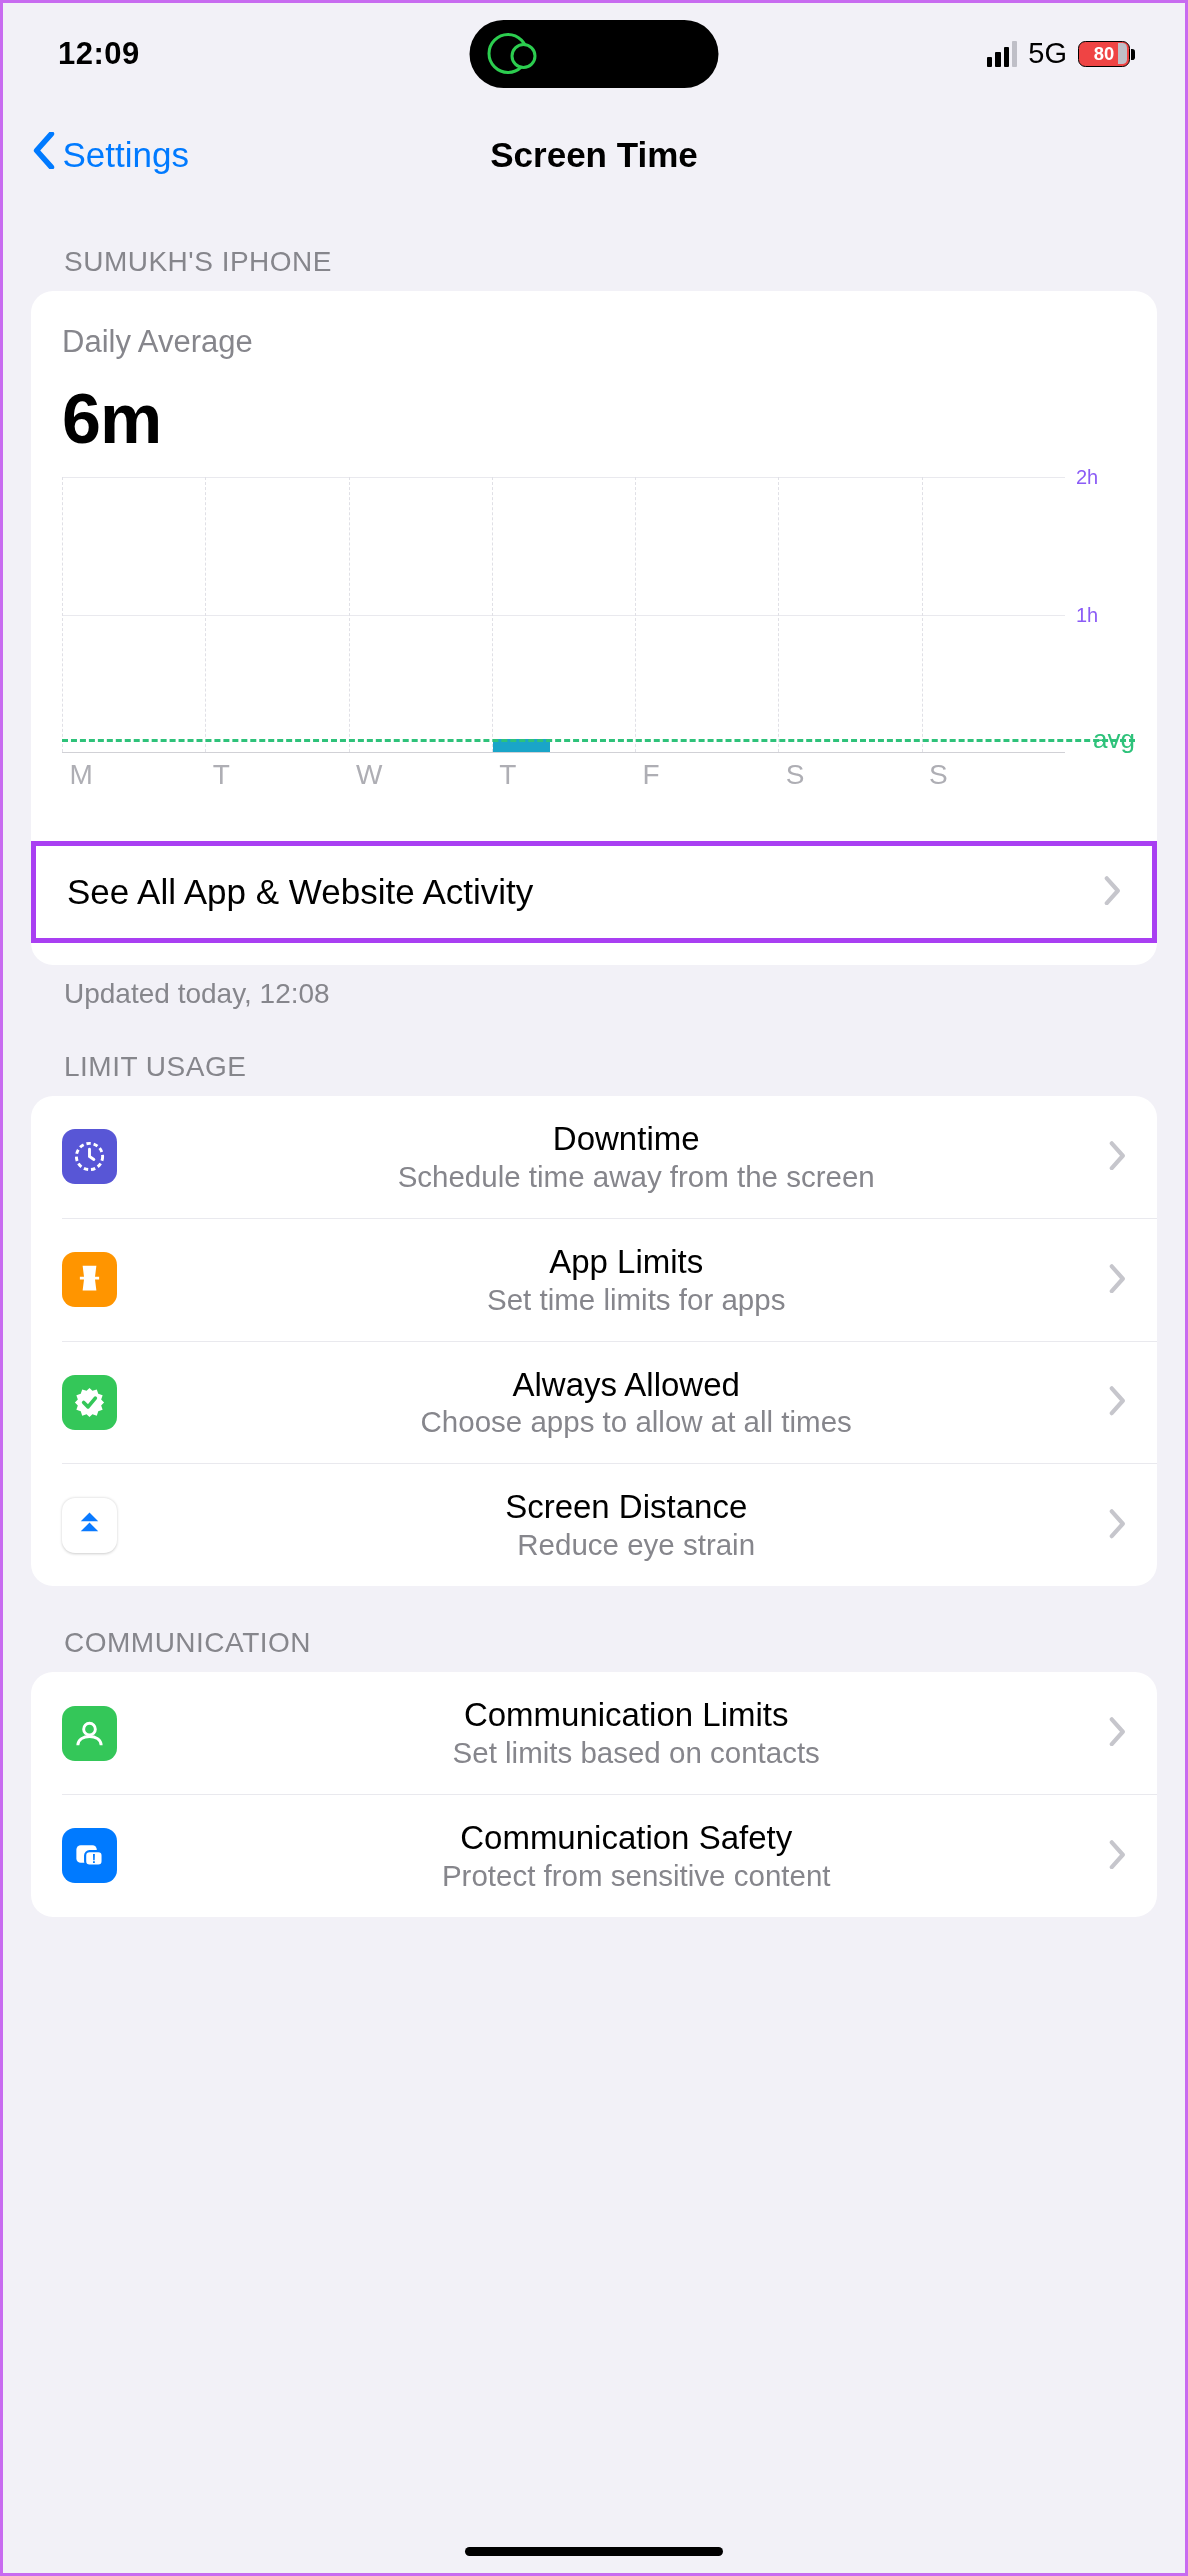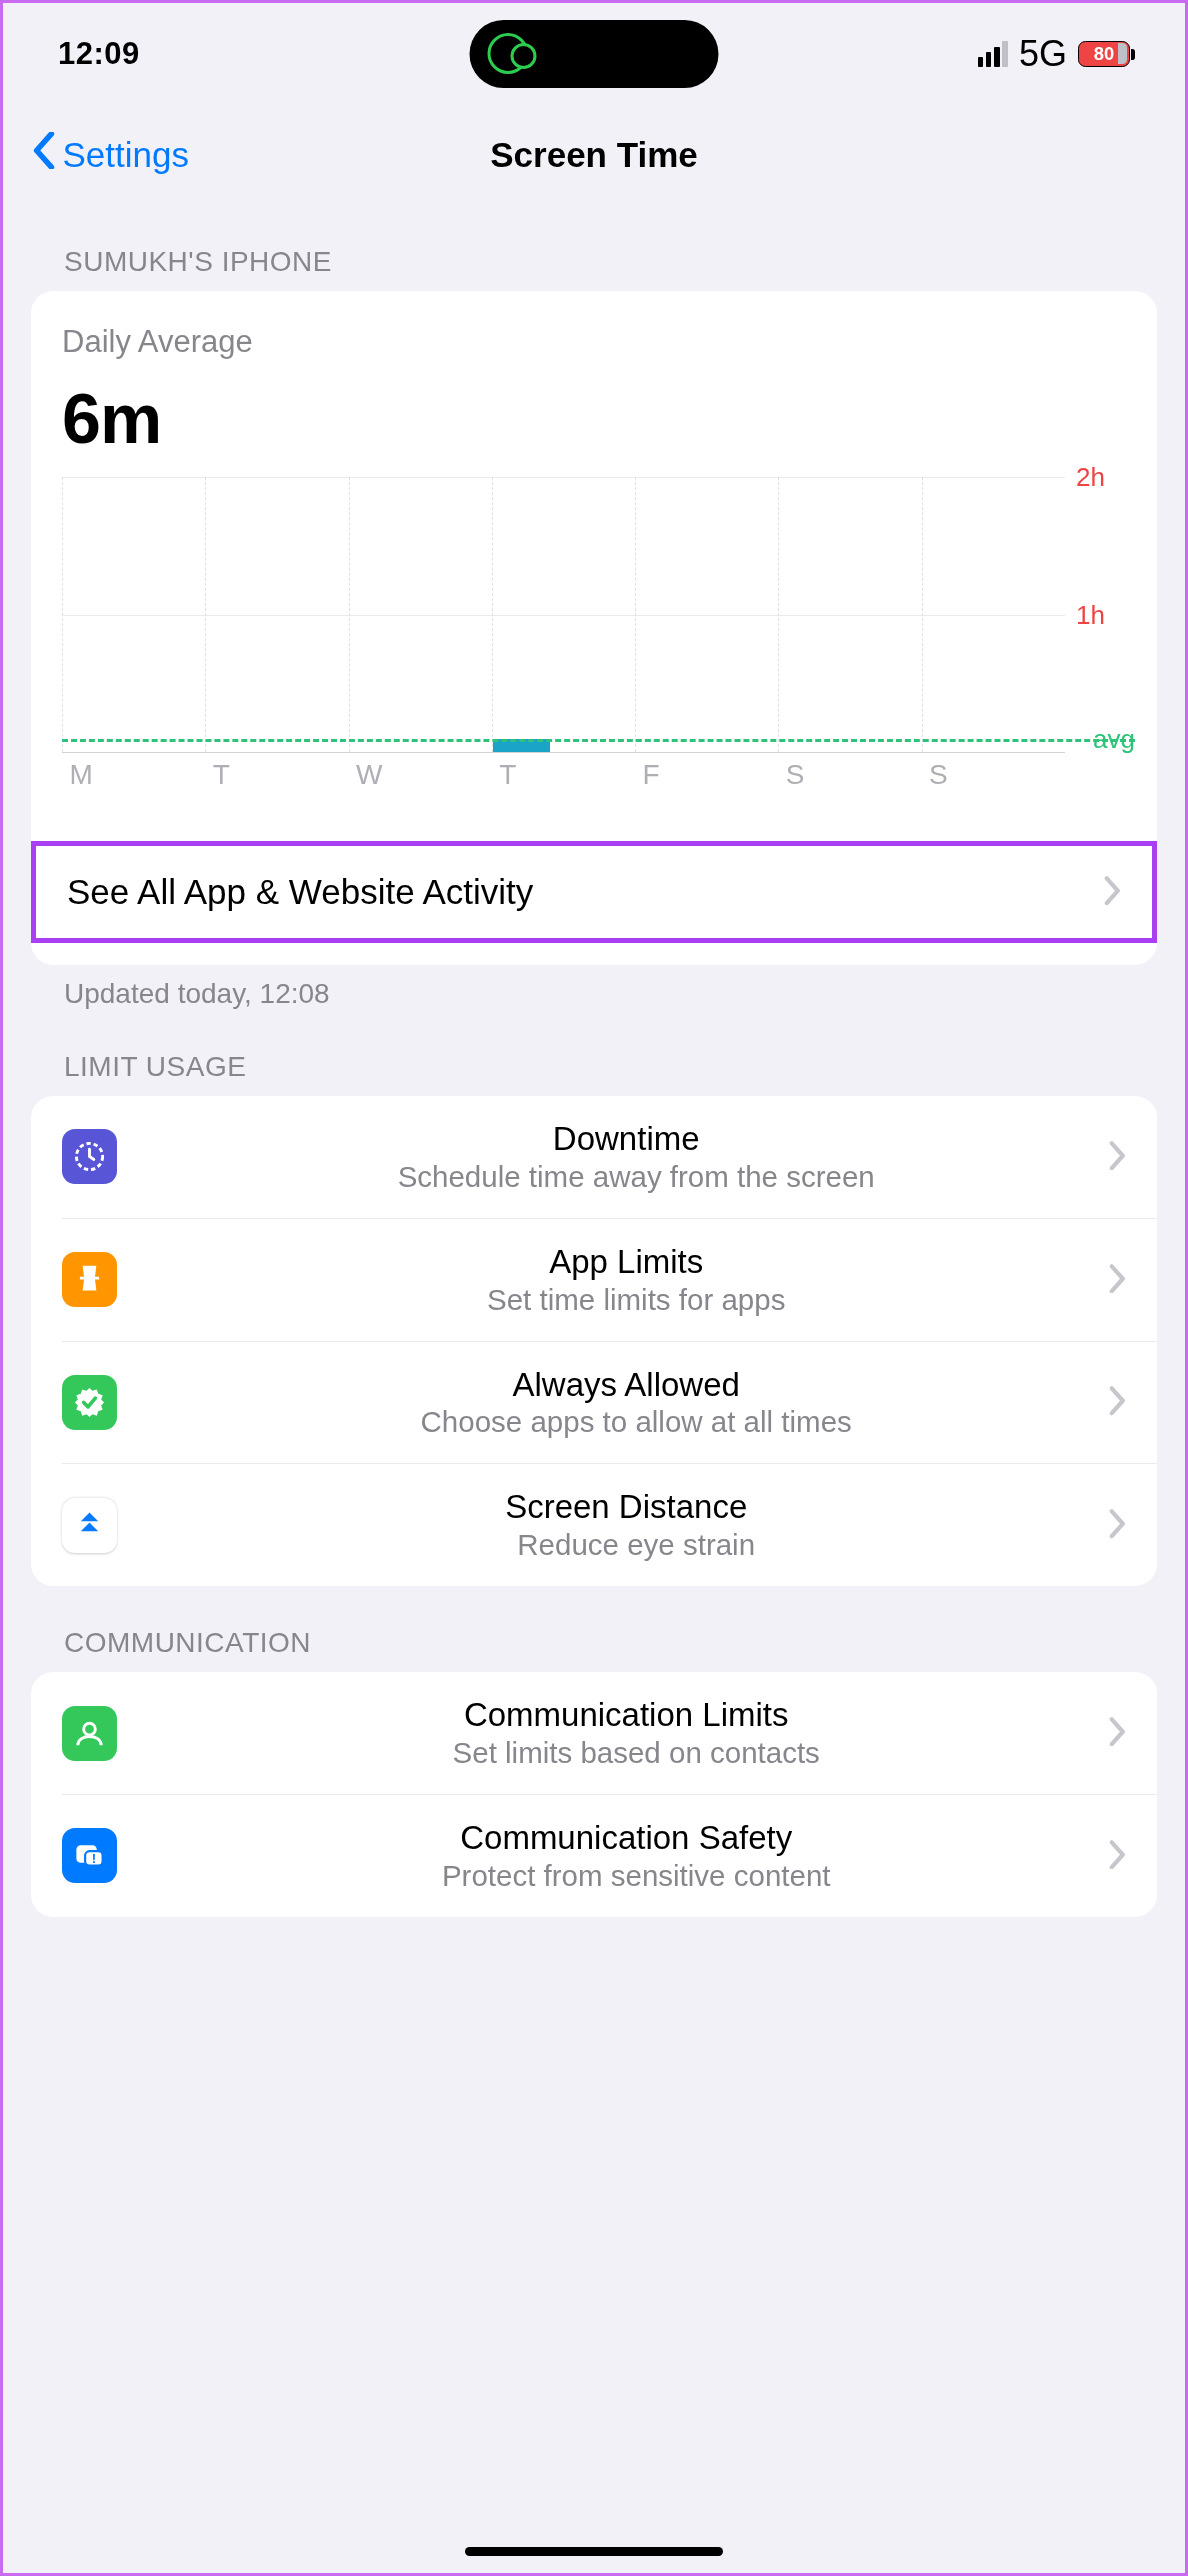--- a/index.html
+++ b/index.html
@@ -43,21 +43,21 @@
   border-radius: 50%;
   background: #000;
 }
 .sb-right { display: flex; align-items: center; gap: 11px; }
 .sig-bars { display: flex; align-items: flex-end; gap: 2.8px; }
 .sig-bars span { width: 5.5px; background: #000; border-radius: 0.9px; }
 .sig-bars span:nth-child(1){height:9.2px}
 .sig-bars span:nth-child(2){height:14.7px}
 .sig-bars span:nth-child(3){height:20px}
 .sig-bars span:nth-child(4){height:26px; background:#bfbfc7}
-.sb-net { font-size: 36px; font-weight: 500; }
+.sb-net { font-size: 29px; font-weight: 500; }
 .battery {
   width: 52px; height: 26px;
   border: 1.8px solid #000; border-radius: 7.4px;
   position: relative;
   display:flex; align-items:center;
   background:#ef4444;
 }
 .battery::after {
   content:""; position:absolute; right:-5.5px; top:7.4px;
   width:3.7px; height:11px; background:#000; border-radius:0 2.8px 2.8px 0;
@@ -111,21 +111,21 @@
   position: relative;
   height: 276px;
   display: flex;
 }
 .chart-area {
   flex:1; position:relative;
   border-bottom: 1.8px solid #d1d1d6;
 }
 .grid-h { position:absolute; left:0; right:0; border-top:0.9px solid #e9e9ee; }
 .y-labels {
-  width: 61px; position:relative; font-size:26px; color:#ef4444;
+  width: 61px; position:relative; font-size:20px; color:#8b5cf6;
 }
 .y-label { position:absolute; left:11px; transform: translateY(-50%); }
 .avg-line {
   position:absolute; left:0; right:-70px; border-top:3.7px dashed #2ec27a;
 }
 .avg-label { position:absolute; right:-70px; color:#2ec27a; font-size:26px; transform:translateY(-50%); }
 .day-col {
   position:absolute; top:0; bottom:0; width: calc(100%/7);
   border-left:0.9px dashed #e0e0e6;
 }

